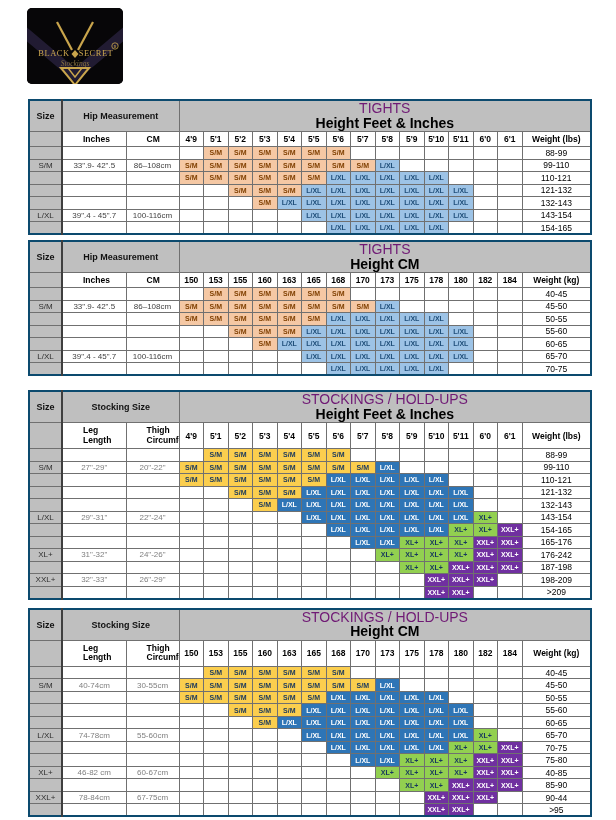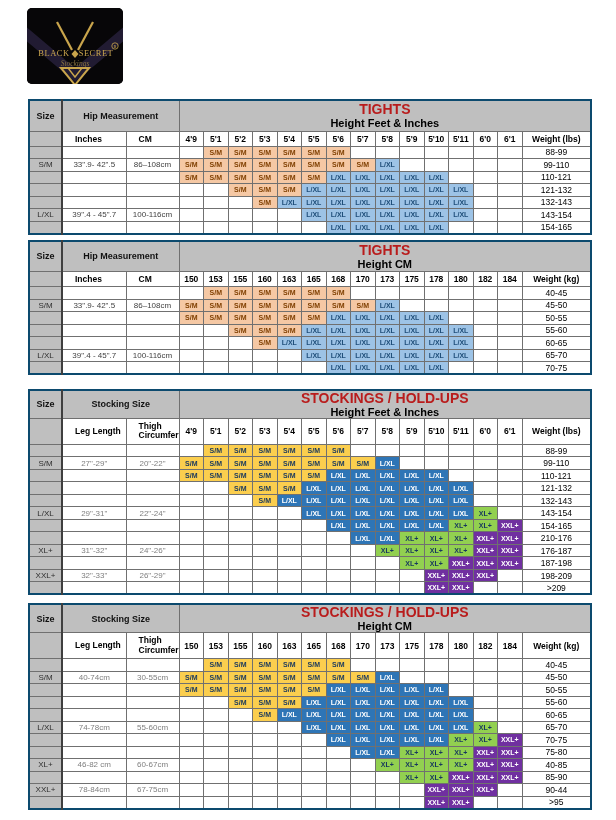--- a/index.html
+++ b/index.html
@@ -21,24 +21,24 @@
   }
   table.chart th, table.chart td{
     border:1px solid #707070;padding:0;overflow:hidden;white-space:nowrap;
     text-align:center;vertical-align:middle;
   }
   table.chart th:first-child, table.chart td:first-child{border-right:2px solid #3f3f3f;}
   .hdr{background:#BFBFBF;}
   .size-h{font-size:9px;font-weight:bold;color:#111;}
   .measure-h{font-size:9px;font-weight:bold;color:#111;}
   .title-cell{vertical-align:middle;}
-  .title-line1{font-size:14px;font-weight:bold;color:#b91c1c;line-height:1.05;}
-  .title-line2{font-size:11px;font-weight:bold;color:#000;line-height:1.1;}
+  .title-line1{font-size:14px;font-weight:normal;color:#701a75;line-height:1.05;}
+  .title-line2{font-size:14px;font-weight:bold;color:#000;line-height:1.1;}
   .subh{background:#fff;font-size:8.5px;font-weight:bold;color:#000;}
-  .subh.left{text-align:left;padding-left:12px;}
+  .subh.left{text-align:left;padding-left:20px;}
   .mval{font-size:8px;text-align:left;padding-left:4px;background:#fff;}
   .tights .mval{color:#3f3f3f;}
   .stockings .mval{color:#7f7f7f;}
   .sizelbl{font-size:8px;color:#2f2f2f;text-align:left;padding-left:4px;}
   .cell{font-size:7px;font-weight:bold;background:#fff;}
   .wval{font-size:8.5px;color:#000;background:#fff;}
   
   .tights .sm   {background:#F5C8A4;color:#7F3F00;}
   .tights .lxl  {background:#9DC3E6;color:#1F4E79;}
   .stockings .sm  {background:#FBCE4E;color:#17375E;}
@@ -671,41 +671,41 @@
           <td class="cell"></td>
           <td class="cell"></td>
           <td class="cell"></td>
           <td class="cell lxl">L/XL</td>
           <td class="cell lxl">L/XL</td>
           <td class="cell xlp">XL+</td>
           <td class="cell xlp">XL+</td>
           <td class="cell xlp">XL+</td>
           <td class="cell xxlp">XXL+</td>
           <td class="cell xxlp">XXL+</td>
-          <td class="wval">210-176</td>
+          <td class="wval">165-176</td>
         </tr>
         <tr>
           <td class="hdr sizelbl">XL+</td>
           <td class="mval">31"-32"</td>
           <td class="mval">24"-26"</td>
           <td class="cell"></td>
           <td class="cell"></td>
           <td class="cell"></td>
           <td class="cell"></td>
           <td class="cell"></td>
           <td class="cell"></td>
           <td class="cell"></td>
           <td class="cell"></td>
           <td class="cell xlp">XL+</td>
           <td class="cell xlp">XL+</td>
           <td class="cell xlp">XL+</td>
           <td class="cell xlp">XL+</td>
           <td class="cell xxlp">XXL+</td>
           <td class="cell xxlp">XXL+</td>
-          <td class="wval">176-187</td>
+          <td class="wval">176-242</td>
         </tr>
         <tr>
           <td class="hdr sizelbl"></td>
           <td class="mval"></td>
           <td class="mval"></td>
           <td class="cell"></td>
           <td class="cell"></td>
           <td class="cell"></td>
           <td class="cell"></td>
           <td class="cell"></td>

